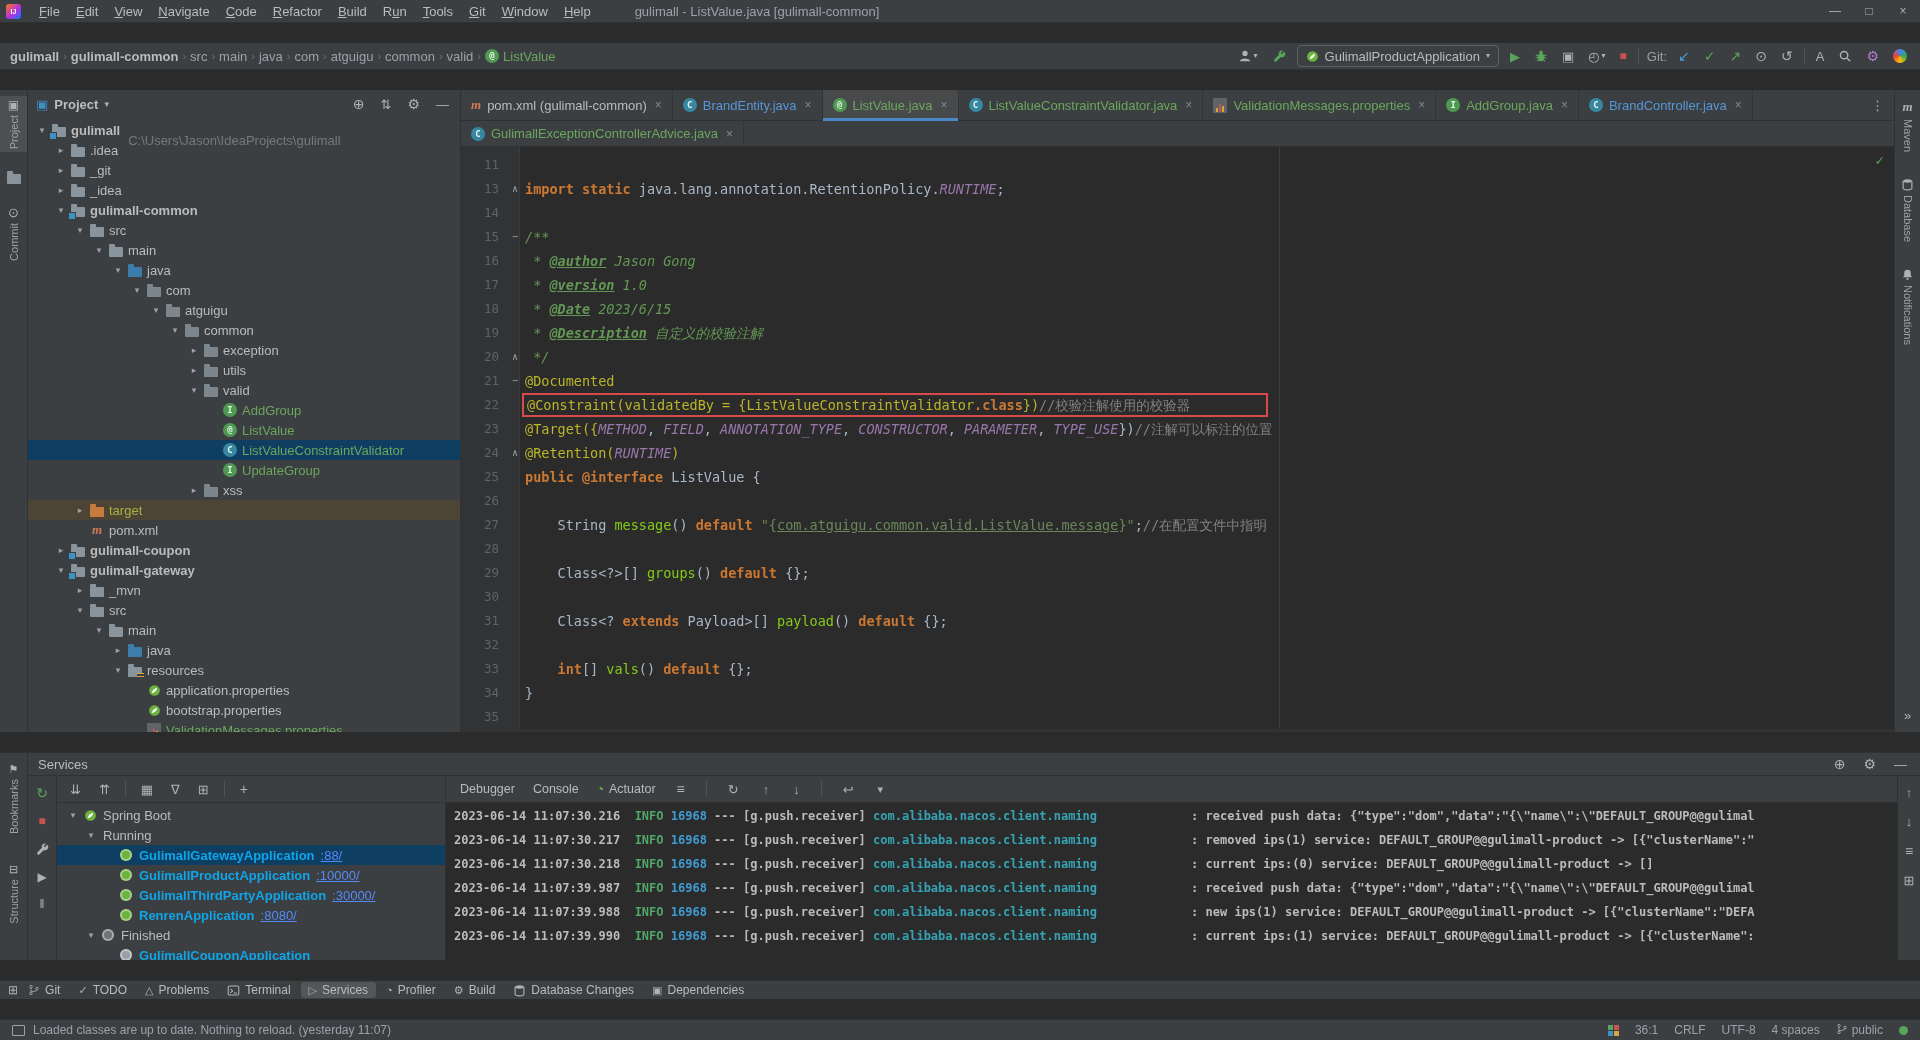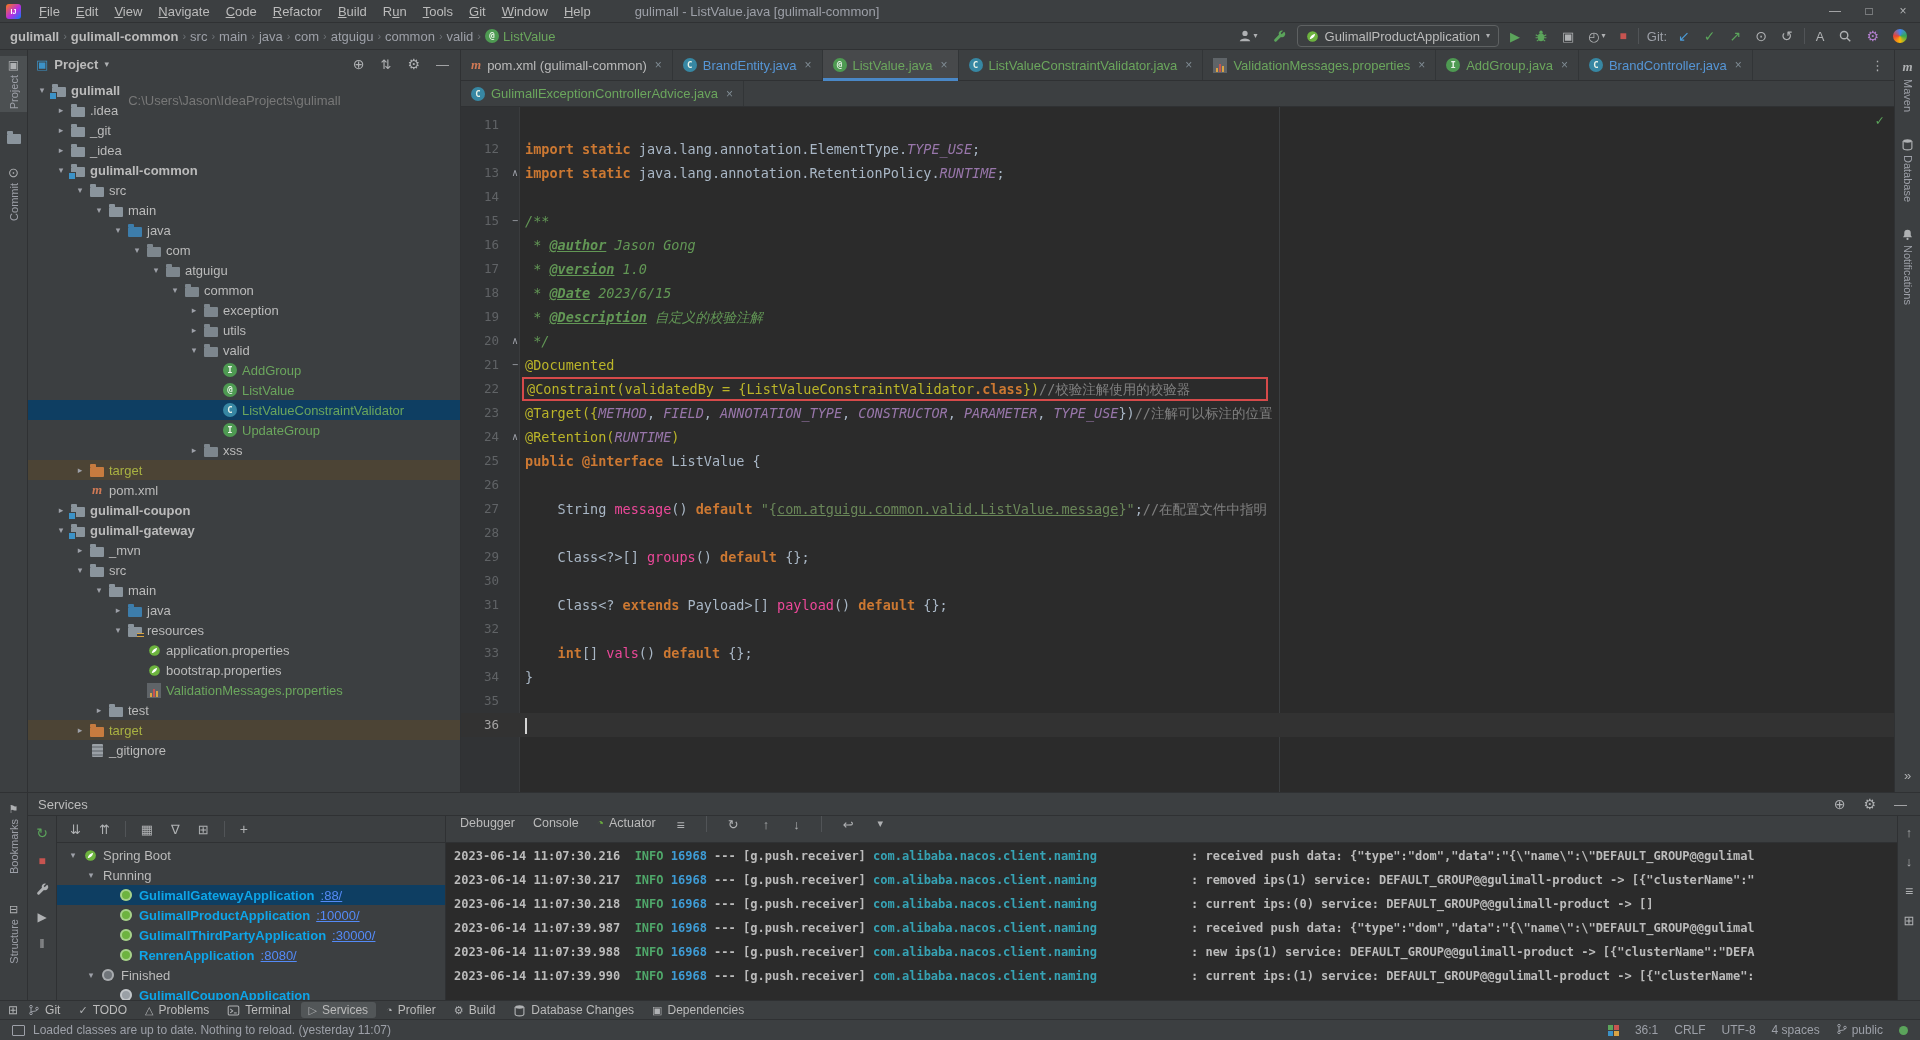--- a/index.html
+++ b/index.html
@@ -1,18 +1,18 @@
 <!DOCTYPE html>
 <html><head>
 <meta charset="utf-8">
 <style>
   html,body{margin:0;padding:0;background:#1e1e1e;}
   #app{width:1920px;height:1040px;background:#2B2B2B;color:#BBBBBB;
        font-family:"Liberation Sans",sans-serif;font-size:13px;
-       display:flex;flex-direction:column;overflow:hidden;position:relative;}
+       display:flex;flex-direction:column;overflow:hidden;position:relative;gap:20px;}
   .gi{display:inline-flex;align-items:center;justify-content:center;font-size:13px;color:#AFB1B3;line-height:1;}
   .svgi{display:inline-flex;align-items:center;}
   .act{display:inline-flex;align-items:center;gap:2px;padding:2px 3px;border-radius:3px;cursor:default;}
   .caret{font-size:9px;color:#AFB1B3;}
   
   .titlebar{height:22px;background:#3C3F41;border-bottom:1px solid #2F3133;display:flex;align-items:center;padding-left:6px;flex:none;}
   .logo{width:15px;height:15px;border-radius:3px;background:linear-gradient(135deg,#F97A12,#B82DE3 55%,#077CFB);
         color:#fff;font-size:7px;font-weight:bold;display:flex;align-items:center;justify-content:center;margin-right:10px;}
   .menu-item{padding:0 8px;color:#BBBBBB;}
   .menu-item .mn{text-decoration:underline;}
@@ -81,42 +81,42 @@
   .lines{position:absolute;left:0;top:0;right:0;padding-top:6px;}
   .cline{display:flex;height:24px;line-height:24px;position:relative;}
   .cline.cur{background:#323232;}
   .lnum{width:38px;text-align:right;color:#606366;padding-right:6px;flex:none;font-size:12.5px;}
   .lnum.cur{color:#A4A3A3;}
   .lfold{width:20px;text-align:center;color:#9DA0A8;font-size:10px;flex:none;}
   .ltext{white-space:pre;}
   .seg.k{color:#CC7832;font-weight:bold;} .seg.d{color:#A9B7C6;} .seg.a{color:#BBB529;}
   .seg.c{color:#9876AA;font-style:italic;} .seg.s{color:#6A8759;} .seg.su{color:#6A8759;text-decoration:underline;}
   .seg.j{color:#629755;font-style:italic;} .seg.jt{color:#629755;font-style:italic;font-weight:bold;text-decoration:underline;}
-  .seg.g{color:#808080;} .seg.m{color:#ec4899;}
+  .seg.g{color:#808080;} .seg.m{color:#84cc16;}
   .boxwrap{display:inline-block;box-sizing:border-box;width:746px;height:24px;border:2px solid #D64A4A;padding-left:3px;margin-left:-3px;line-height:20px;}
   .caretbar{display:inline-block;width:2px;height:16px;background:#D4D4D4;vertical-align:middle;}
   .inspect{position:absolute;top:5px;right:10px;color:#5BA45B;font-size:14px;font-weight:bold;}
   
   .services{height:207px;display:flex;border-top:1px solid #2F3133;background:#3C3F41;flex:none;}
   .sv-spacer{width:27px;background:#3C3F41;border-right:1px solid #2F3133;display:flex;flex-direction:column;align-items:center;padding-top:8px;gap:24px;}
   .sv-panel{flex:1;display:flex;flex-direction:column;min-width:0;}
   .sv-head{height:22px;display:flex;align-items:center;padding:0 10px;border-bottom:1px solid #2F3133;flex:none;}
   .sv-head .acts{margin-left:auto;display:flex;gap:12px;}
   .sv-body{flex:1;display:flex;min-height:0;}
   .sv-vtool{width:28px;border-right:1px solid #2F3133;display:flex;flex-direction:column;align-items:center;padding-top:8px;gap:11px;flex:none;}
   .sv-treecol{width:388px;border-right:1px solid #2F3133;display:flex;flex-direction:column;flex:none;min-height:0;}
   .sv-ttool{height:26px;display:flex;align-items:center;gap:12px;padding:0 10px;border-bottom:1px solid #2F3133;flex:none;}
   .sv-tree{flex:1;overflow:hidden;padding-top:2px;}
   .srow{height:20px;display:flex;align-items:center;white-space:nowrap;}
   .srow.sel{background:#0E3E62;}
   .sname{font-weight:bold;color:#0ea5e9;margin-left:4px;}
   .sname.plain{font-weight:normal;color:#BBBBBB;}
   .port{color:#548AF7;text-decoration:underline;margin-left:6px;}
   .sv-console{flex:1;display:flex;flex-direction:column;background:#2B2B2B;min-width:0;}
-  .sv-ctabs{height:26px;background:#3C3F41;border-bottom:1px solid #2F3133;display:flex;align-items:flex-start;gap:18px;padding:0 14px;flex:none;font-size:12.5px;}
+  .sv-ctabs{height:26px;background:#3C3F41;border-bottom:1px solid #2F3133;display:flex;align-items:center;gap:18px;padding:0 14px;flex:none;font-size:12.5px;}
   .ctab{display:flex;align-items:center;gap:5px;color:#BBBBBB;}
   .logs{flex:1;font-family:"DejaVu Sans Mono",monospace;font-size:12px;line-height:24px;padding:1px 0 0 8px;white-space:pre;overflow:hidden;font-weight:600;}
   .lt{color:#BBBBBB;} .li{color:#4FA76A;} .lp{color:#3E9CD6;} .lsep{color:#BBBBBB;} .lth{color:#BBBBBB;}
   .llg{color:#36A3B5;display:inline-block;width:318px;}
   .lmsg{color:#BBBBBB;}
   .sv-right{width:22px;border-left:1px solid #2F3133;background:#3C3F41;display:flex;flex-direction:column;align-items:center;padding-top:8px;gap:12px;flex:none;}
   
   .bottombar{height:18px;background:#3C3F41;border-top:1px solid #2F3133;display:flex;align-items:center;padding-left:8px;gap:2px;font-size:12px;flex:none;}
   .bitem{display:flex;align-items:center;gap:5px;padding:1px 8px;color:#BBBBBB;border-radius:3px;}
   .bitem.active{background:#525658;}
@@ -612,25 +612,20 @@
         </div>
       <div class="editor" id="editor">
         <div class="gbg"></div>
         <div class="marginline"></div>
         <div class="lines" id="codelines">
             <div class="cline">
               <span class="lnum">11</span>
               <span class="lfold"></span>
             </div>
             <div class="cline">
-              <span class="lnum">12</span>
-              <span class="lfold"></span>
-              <span class="ltext"><span class="seg k">import static </span><span class="seg d">java.lang.annotation.ElementType.</span><span class="seg c">TYPE_USE</span><span class="seg d">;</span></span>
-            </div>
-            <div class="cline">
               <span class="lnum">13</span>
               <span class="lfold">∧</span>
               <span class="ltext"><span class="seg k">import static </span><span class="seg d">java.lang.annotation.RetentionPolicy.</span><span class="seg c">RUNTIME</span><span class="seg d">;</span></span>
             </div>
             <div class="cline">
               <span class="lnum">14</span>
               <span class="lfold"></span>
               <span class="ltext"></span>
             </div>
             <div class="cline">

